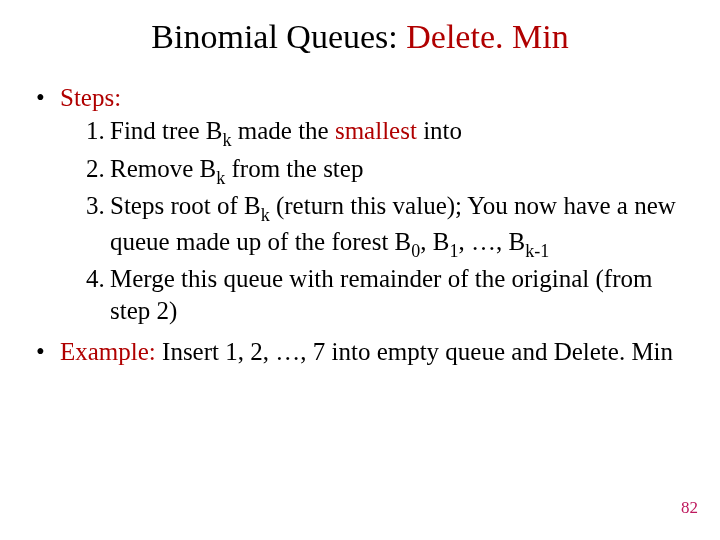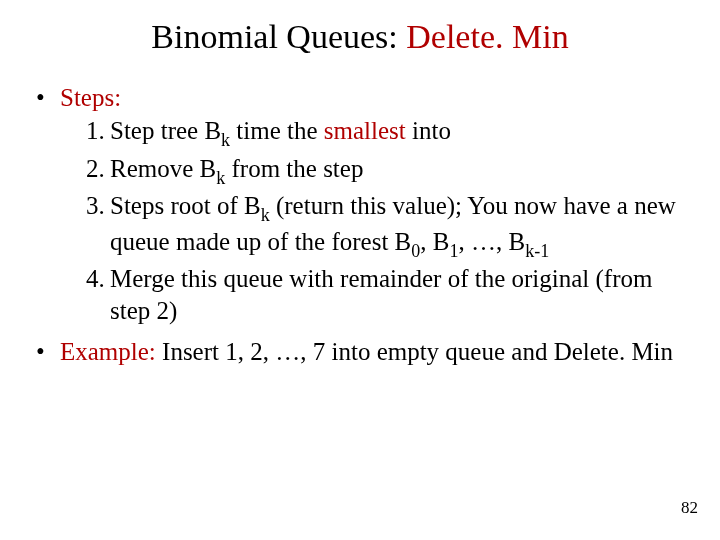--- a/index.html
+++ b/index.html
@@ -60,41 +60,41 @@
     font-size: 0.72em;
     vertical-align: sub;
     position: relative;
     top: 0.05em;
   }
   .pagenum {
     position: absolute;
     right: 22px;
     bottom: 14px;
     font-size: 17px;
-    color: #000000;
+    color: #be185d;
   }
 </style>
 </head>
 <body>
 
 <div class="slide">
 
   <h1 class="title">
     <span>Binomial Queues: </span><span class="red">Delete. Min</span>
   </h1>
 
   <div class="body">
 
     <div class="bullet">
       <span class="red">Steps:</span>
       <div class="numlist">
 
         <div class="numitem">
           <span class="num">1.</span>
-          <span>Step tree B</span><span class="sub">k</span><span> time the </span><span class="red">smallest</span><span> into</span>
+          <span>Find tree B</span><span class="sub">k</span><span> made the </span><span class="red">smallest</span><span> into</span>
         </div>
 
         <div class="numitem">
           <span class="num">2.</span>
           <span>Remove B</span><span class="sub">k</span><span> from the step</span>
         </div>
 
         <div class="numitem">
           <span class="num">3.</span>
           <span>Steps root of B</span><span class="sub">k</span><span> (return this value); You now have a new queue made up of the forest B</span><span class="sub">0</span><span>, B</span><span class="sub">1</span><span>, …, B</span><span class="sub">k-1</span>

